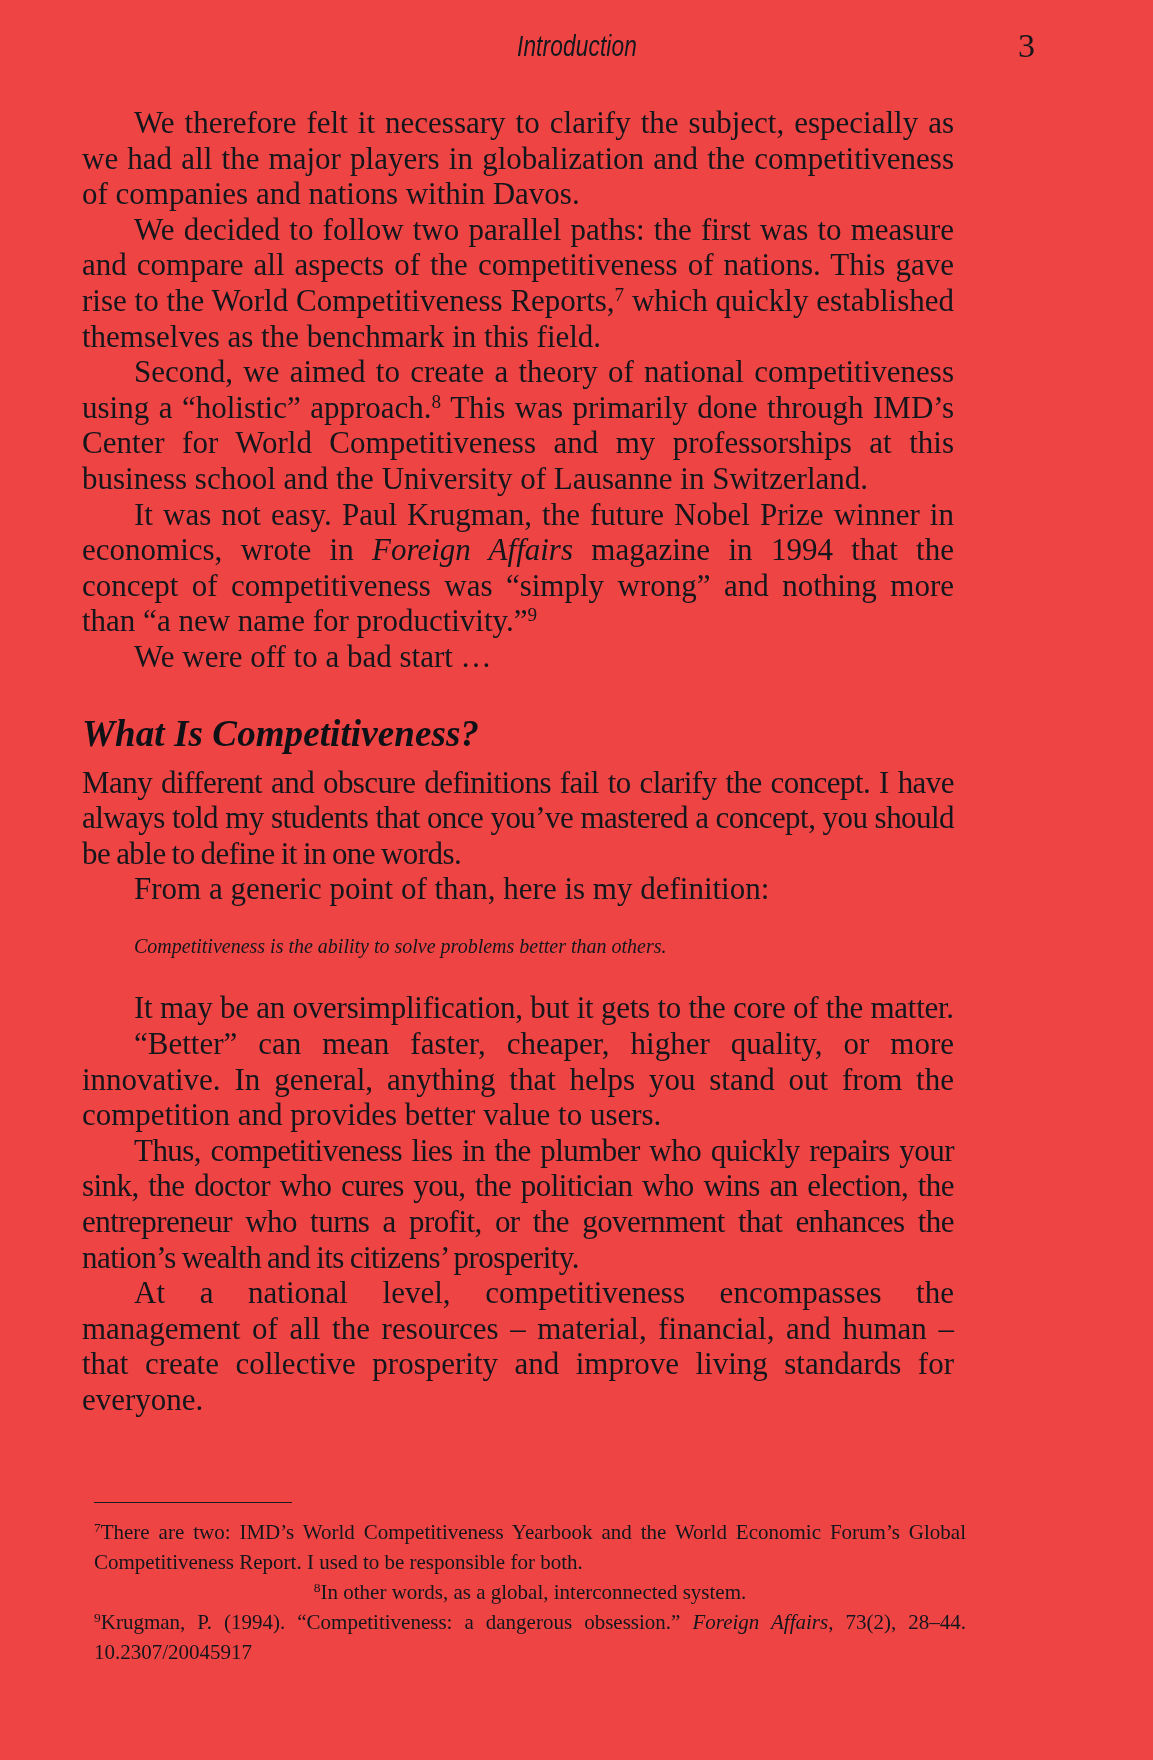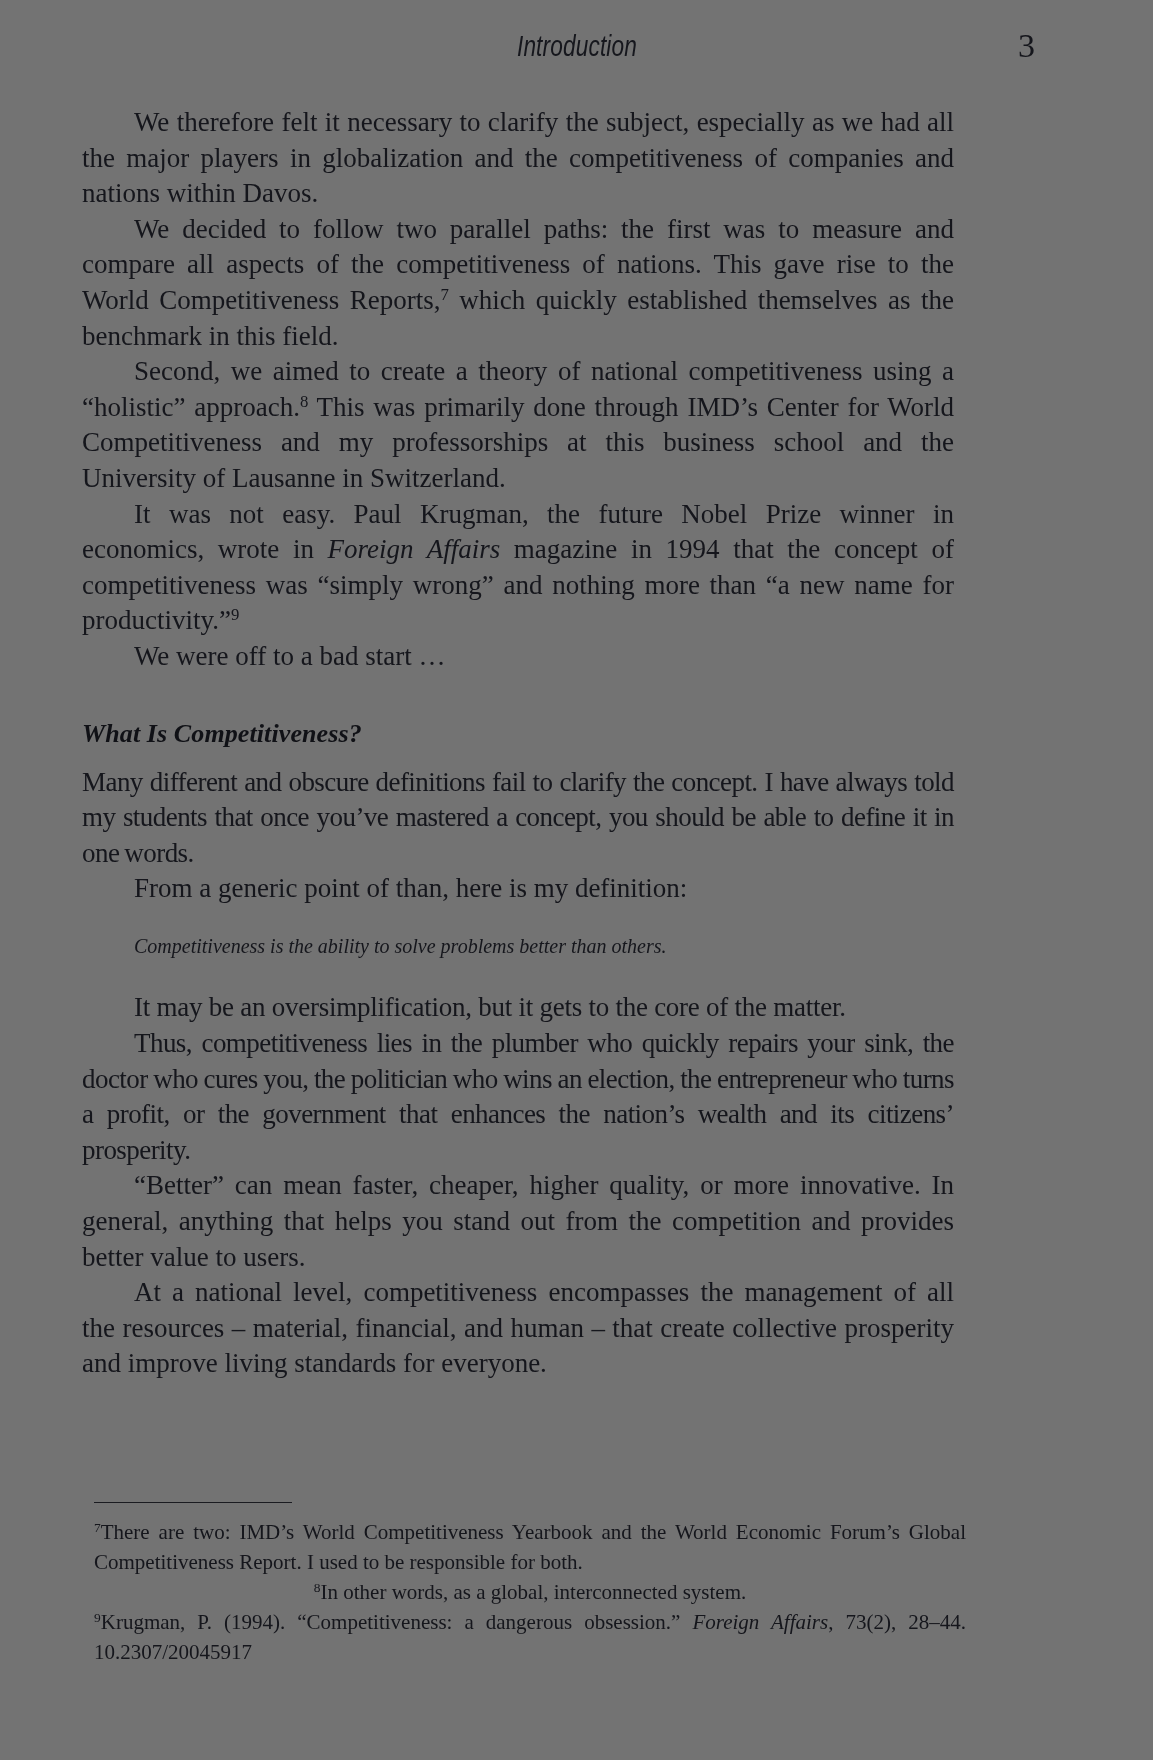--- a/index.html
+++ b/index.html
@@ -4,21 +4,21 @@
 <style>
   html, body {
     margin: 0;
     padding: 0;
     background: #ffffff;
   }
   .page {
     position: relative;
     width: 1153px;
     height: 1760px;
-    background: #737373;
+    background: #ef4444;
     margin: 0 auto;
     box-sizing: border-box;
     font-family: "Liberation Serif", "DejaVu Serif", serif;
     color: #15161c;
     overflow: hidden;
   }
 
   
   .running-head {
     position: absolute;
@@ -51,42 +51,42 @@
 
   
   .textblock {
     position: absolute;
     left: 82px;
     top: 105px;
     width: 872px;
   }
   p.body {
     margin: 0;
-    font-size: 27px;
+    font-size: 31px;
     line-height: 35.6px;
     text-align: justify;
     text-justify: inter-word;
     text-indent: 52px;
     hyphens: manual;
     color: #15161c;
   }
   p.body.noindent { text-indent: 0; }
   p.body.tight { letter-spacing: -0.25px; }
   p.body.tighter { letter-spacing: -0.55px; word-spacing: -1.2px; }
 
   sup.fn {
     font-size: 0.62em;
     vertical-align: 0.52em;
     line-height: 0;
   }
   i, em { font-style: italic; }
 
   h2.section-title {
     margin: 0;
-    font-size: 26px;
+    font-size: 37px;
     line-height: 34px;
     font-weight: bold;
     font-style: italic;
     letter-spacing: 0.1px;
     color: #101116;
   }
   .gap-before-heading { height: 42px; }
   .gap-after-heading  { height: 14px; }
 
   p.definition {
@@ -160,23 +160,23 @@
     <p class="body">From a generic point of than, here is my definition:</p>
 
     <div class="gap-sm"></div>
 
     <p class="definition">Competitiveness is the ability to solve problems better than others.</p>
 
     <div class="gap-md"></div>
 
     <p class="body tight">It may be an oversimplification, but it gets to the core of the matter.</p>
 
+    <p class="body">“Better” can mean faster, cheaper, higher quality, or more innovative. In general, anything that helps you stand out from the competition and provides better value to users.</p>
+
     <p class="body tighter">Thus, competitiveness lies in the plumber who quickly repairs your sink, the doctor who cures you, the politician who wins an election, the entrepreneur who turns a profit, or the government that enhances the nation’s wealth and its citizens’ prosperity.</p>
-
-    <p class="body">“Better” can mean faster, cheaper, higher quality, or more innovative. In general, anything that helps you stand out from the competition and provides better value to users.</p>
 
     <p class="body">At a national level, competitiveness encompasses the management of all the resources – material, financial, and human – that create collective prosperity and improve living standards for everyone.</p>
 
   </div>
 
   <div class="footnotes">
     <div class="fn-rule"></div>
 
     <p class="footnote tighter"><sup class="fn">7</sup><span>There are two: IMD’s World Competitiveness Yearbook and the World Economic Forum’s Global Competitiveness Report. I used to be responsible for both.</span></p>
 

